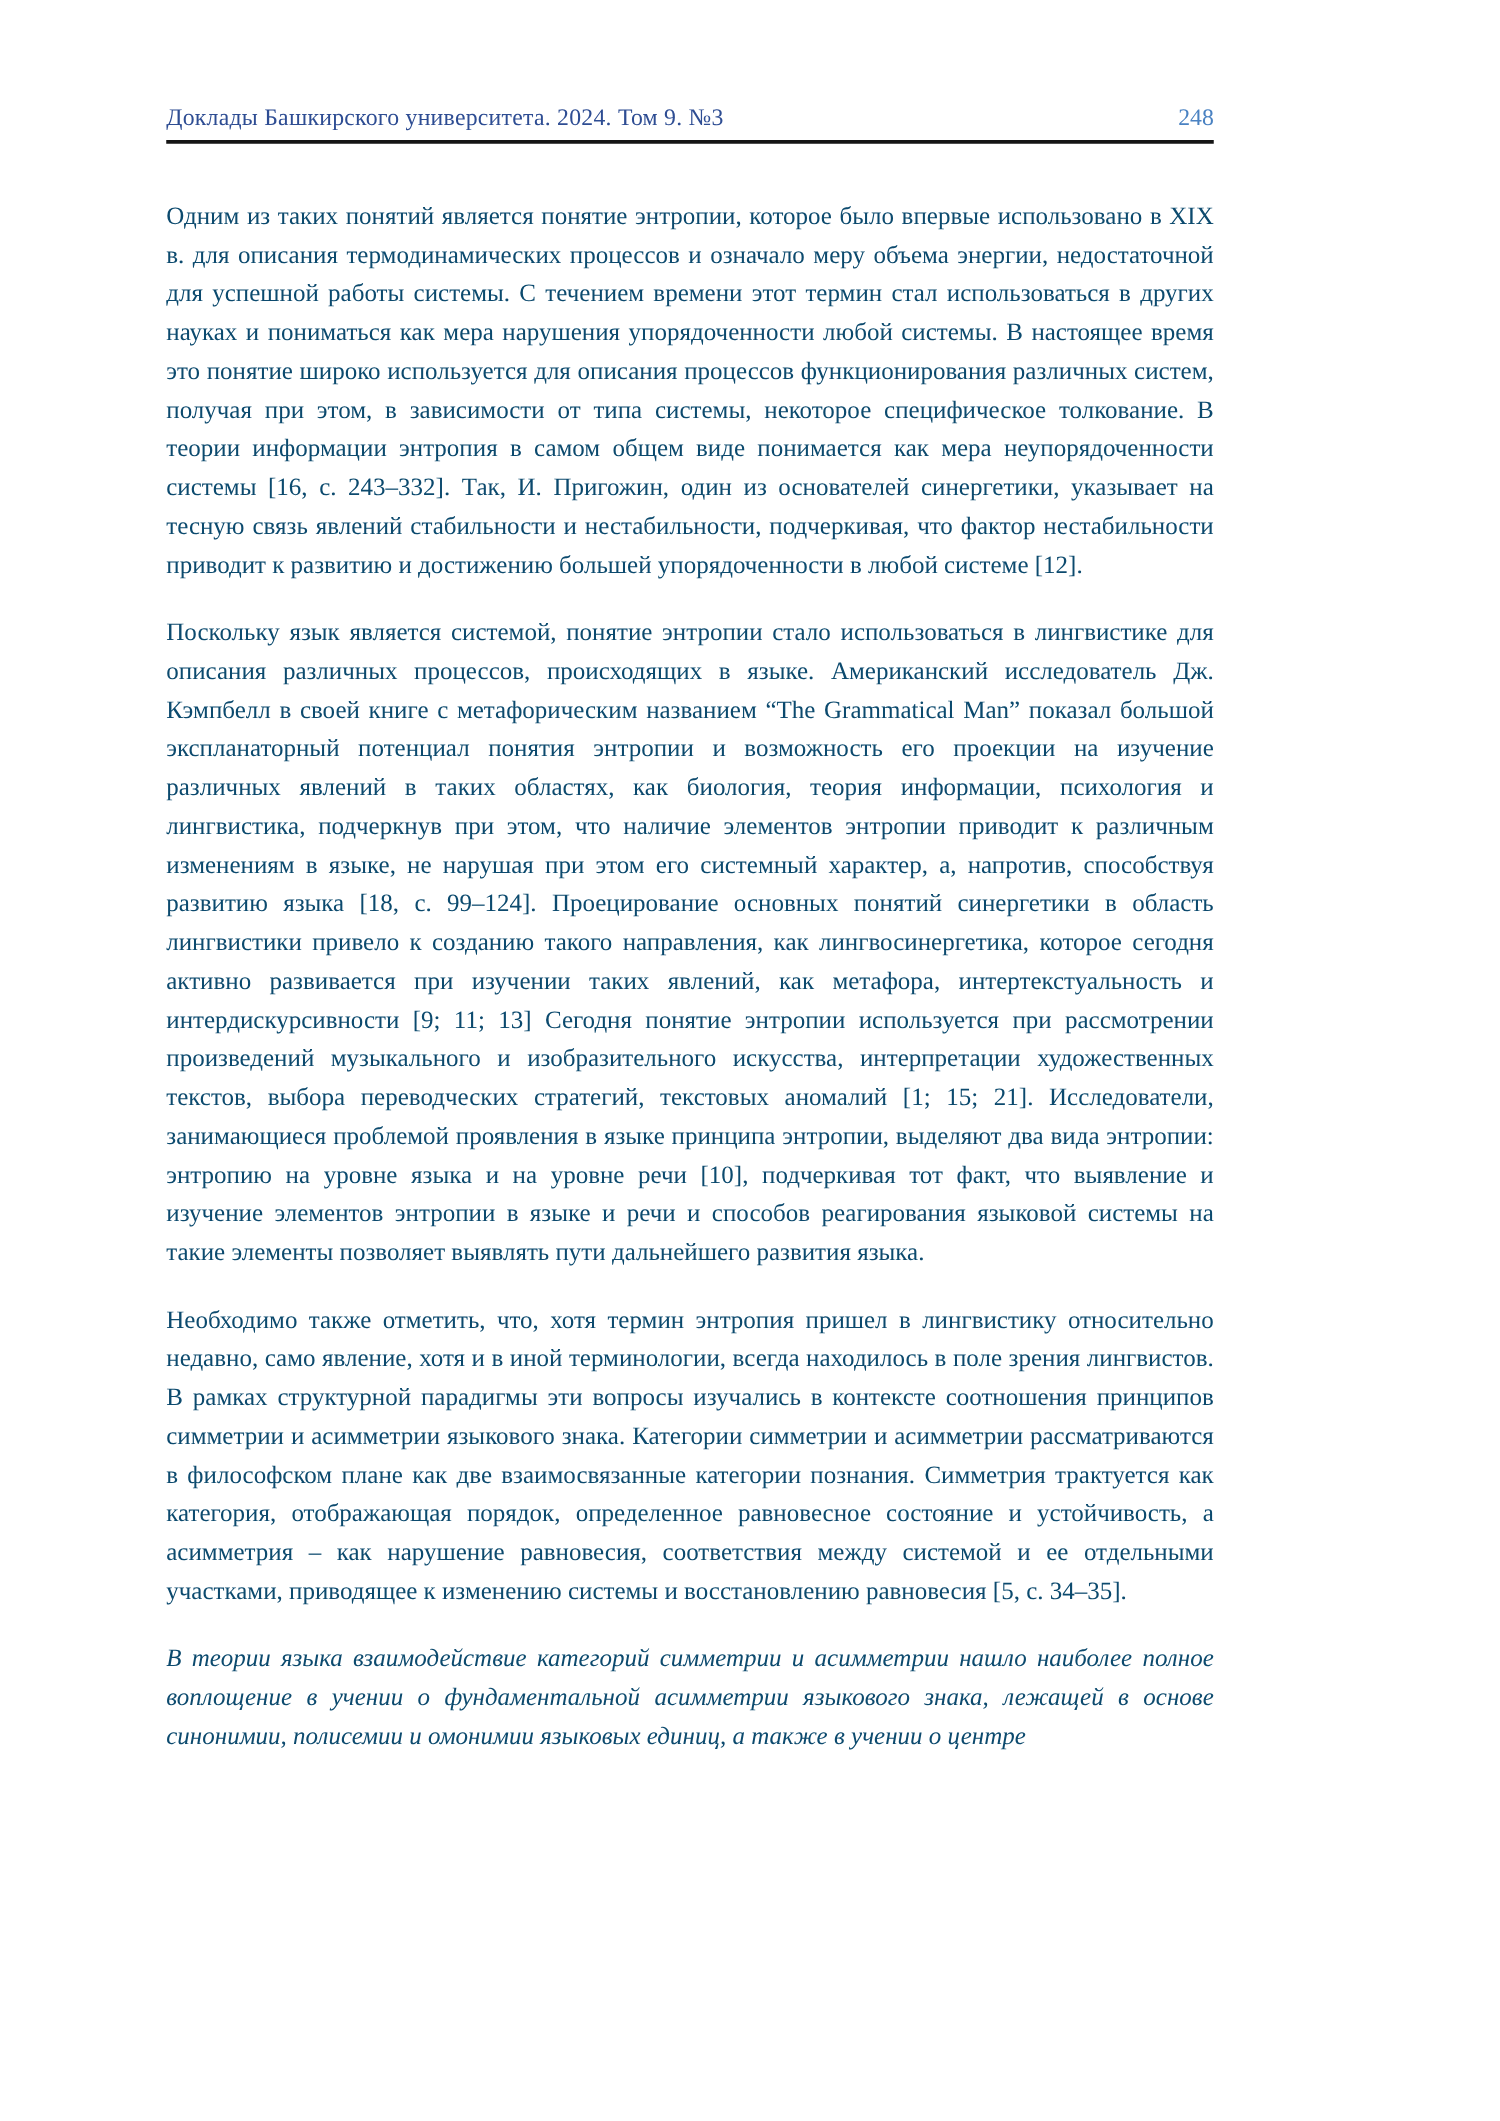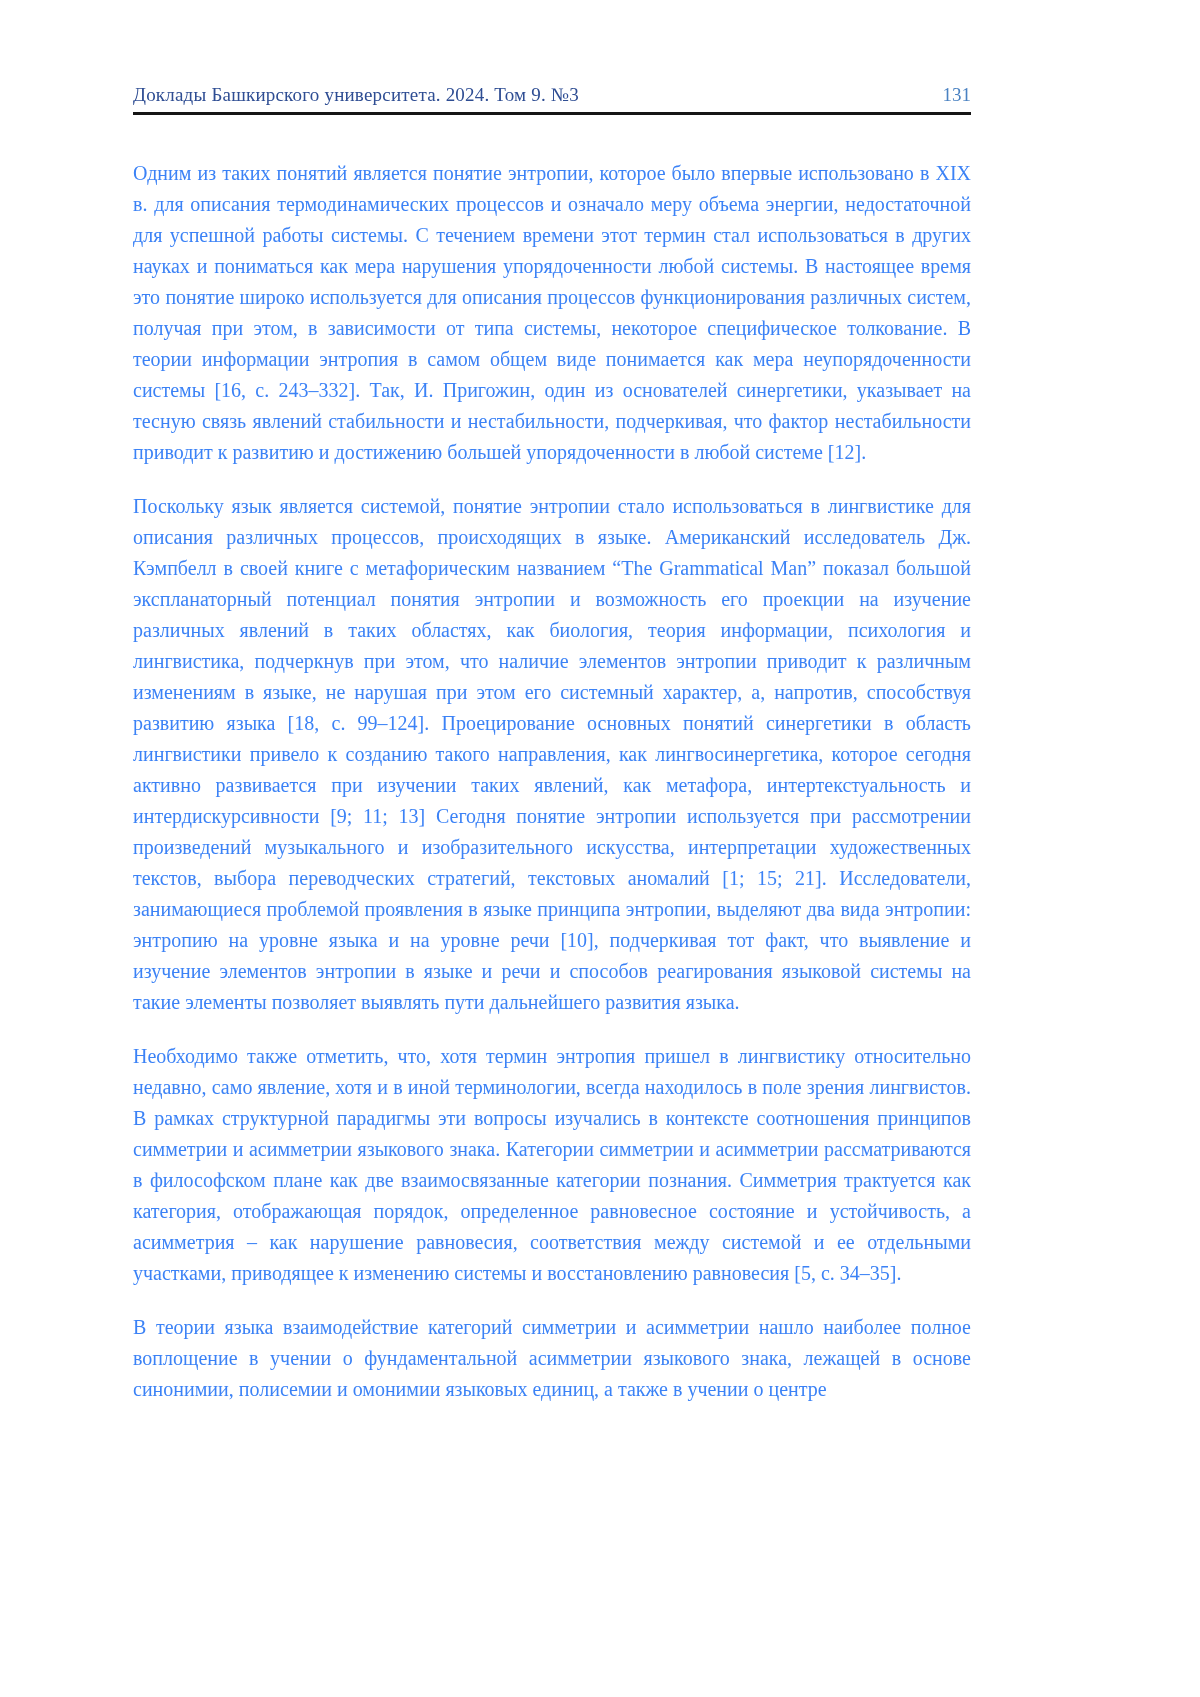--- a/index.html
+++ b/index.html
@@ -43,32 +43,33 @@
     font-size: 20px;
     line-height: 31px;
     text-align: justify;
   }
   .article-body p {
     margin: 0 0 23px 0;
     padding: 0;
   }
   .article-body p:last-child {
     margin-bottom: 0;
+    font-style: italic;
   }
   .seg-italic {
   }
 </style>
 </head>
 <body>
 
 <div class="page">
   <header class="page-header">
     <span class="journal-title" style="color: rgb(46, 77, 147);">Доклады Башкирского университета. 2024. Том 9. №3</span>
-    <span class="page-number" style="color: rgb(74, 130, 194);">131</span>
+    <span class="page-number" style="color: rgb(74, 130, 194);">248</span>
   </header>
   <hr class="header-rule" style="background: rgb(21, 21, 21);">
-  <main class="article-body" id="article-body" style="color: #3b82f6; margin-top: 43px;">
+  <main class="article-body" id="article-body" style="color: #0c4a6e; margin-top: 43px;">
       <p><span>Одним из таких понятий является понятие энтропии, которое было впервые использовано в XIX в. для описания термодинамических процессов и означало меру объема энергии, недостаточной для успешной работы системы. С течением времени этот термин стал использоваться в других науках и пониматься как мера нарушения упорядоченности любой системы. В настоящее время это понятие широко используется для описания процессов функционирования различных систем, получая при этом, в зависимости от типа системы, некоторое специфическое толкование. В теории информации энтропия в самом общем виде понимается как мера неупорядоченности системы [16, с. 243–332]. Так, И. Пригожин, один из основателей синергетики, указывает на тесную связь явлений стабильности и нестабильности, подчеркивая, что фактор нестабильности приводит к развитию и достижению большей упорядоченности в любой системе [12].</span></p>
       <p><span>Поскольку язык является системой, понятие энтропии стало использоваться в лингвистике для описания различных процессов, происходящих в языке. Американский исследователь Дж. Кэмпбелл в своей книге с метафорическим названием </span><span class="seg-italic">“The Grammatical Man”</span><span> показал большой экспланаторный потенциал понятия энтропии и возможность его проекции на изучение различных явлений в таких областях, как биология, теория информации, психология и лингвистика, подчеркнув при этом, что наличие элементов энтропии приводит к различным изменениям в языке, не нарушая при этом его системный характер, а, напротив, способствуя развитию языка [18, с. 99–124]. Проецирование основных понятий синергетики в область лингвистики привело к созданию такого направления, как лингвосинергетика, которое сегодня активно развивается при изучении таких явлений, как метафора, интертекстуальность и интердискурсивности [9; 11; 13] Сегодня понятие энтропии используется при рассмотрении произведений музыкального и изобразительного искусства, интерпретации художественных текстов, выбора переводческих стратегий, текстовых аномалий [1; 15; 21]. Исследователи, занимающиеся проблемой проявления в языке принципа энтропии, выделяют два вида энтропии: энтропию на уровне языка и на уровне речи [10], подчеркивая тот факт, что выявление и изучение элементов энтропии в языке и речи и способов реагирования языковой системы на такие элементы позволяет выявлять пути дальнейшего развития языка.</span></p>
       <p><span>Необходимо также отметить, что, хотя термин энтропия пришел в лингвистику относительно недавно, само явление, хотя и в иной терминологии, всегда находилось в поле зрения лингвистов. В рамках структурной парадигмы эти вопросы изучались в контексте соотношения принципов симметрии и асимметрии языкового знака. Категории симметрии и асимметрии рассматриваются в философском плане как две взаимосвязанные категории познания. Симметрия трактуется как категория, отображающая порядок, определенное равновесное состояние и устойчивость, а асимметрия – как нарушение равновесия, соответствия между системой и ее отдельными участками, приводящее к изменению системы и восстановлению равновесия [5, с. 34–35].</span></p>
       <p><span>В теории языка взаимодействие категорий симметрии и асимметрии нашло наиболее полное воплощение в учении о фундаментальной асимметрии языкового знака, лежащей в основе синонимии, полисемии и омонимии языковых единиц, а также в учении о центре</span></p>
     </main>
 </div>
 
 </body></html>

